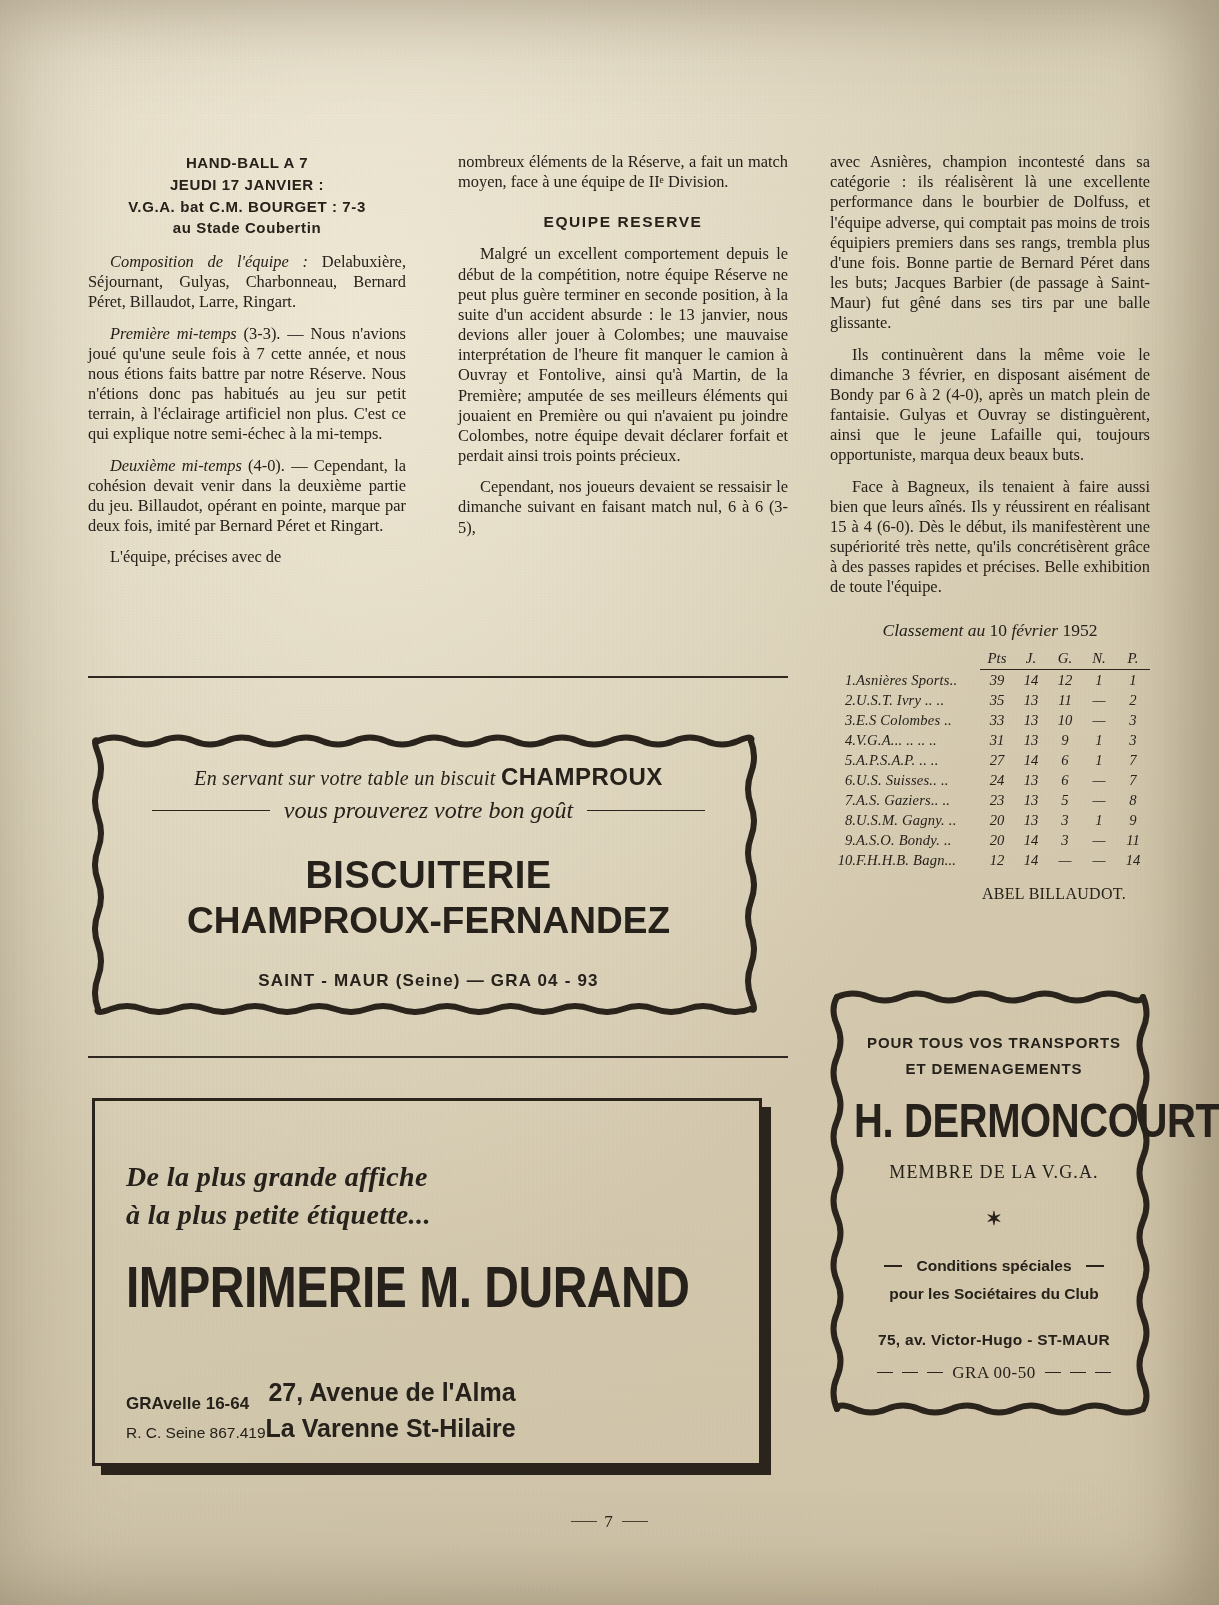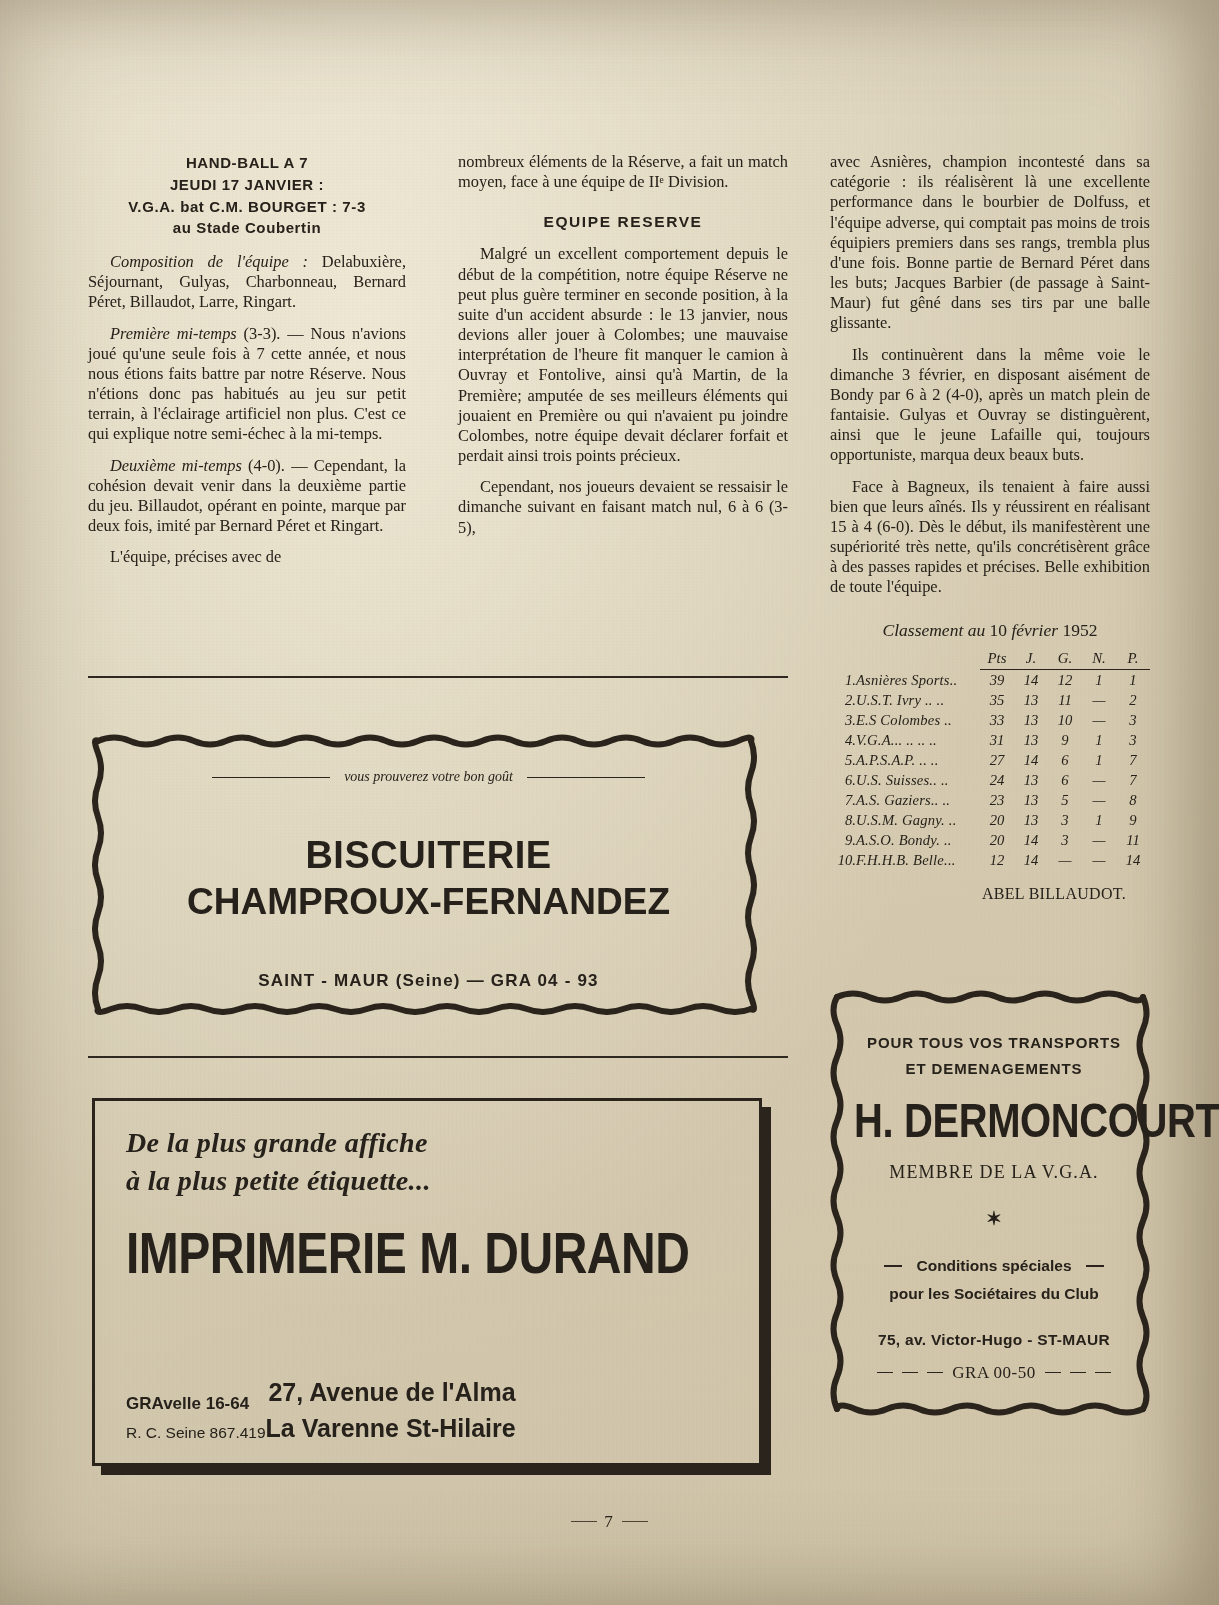--- a/index.html
+++ b/index.html
@@ -189,21 +189,21 @@
   }
   .champ-line1 .brand {
     font-style: normal;
     font-family: "Liberation Sans", sans-serif;
     font-weight: 700;
     font-size: 24px;
     letter-spacing: .5px;
   }
   .champ-line2 {
     font-style: italic;
-    font-size: 14px;
+    font-size: 24px;
     margin-top: 6px;
     display: flex; align-items: center; justify-content: center; gap: 14px;
   }
   .champ-line2 .dash { flex: 0 0 118px; border-top: 1.6px solid #2a241c; height: 0; }
   .champ-name {
     font-family: "Liberation Sans", sans-serif;
     font-weight: 700;
     font-size: 38px;
     line-height: 1.22;
     letter-spacing: .5px;
@@ -229,20 +229,21 @@
     position: absolute;
     left: 34px; right: 26px; top: 26px; bottom: 20px;
   }
   .durand-script {
     font-family: "Liberation Serif", serif;
     font-style: italic;
     font-weight: 700;
     font-size: 28px;
     line-height: 1.35;
     letter-spacing: .4px;
+    margin-top: 34px;
   }
   .durand-title {
     font-family: "Liberation Sans", sans-serif;
     font-weight: 700;
     font-size: 48px;
     letter-spacing: -0.5px;
     margin-top: 26px;
     transform: scaleY(1.18);
     transform-origin: left center;
     white-space: nowrap;
@@ -471,21 +472,21 @@
             <td class="rank">9.</td>
             <td class="club">A.S.O. Bondy. ..</td>
             <td class="num">20</td>
             <td class="num">14</td>
             <td class="num">3</td>
             <td class="num">—</td>
             <td class="num">11</td>
           </tr>
           <tr>
             <td class="rank">10.</td>
-            <td class="club">F.H.H.B. Belle...</td>
+            <td class="club">F.H.H.B. Bagn...</td>
             <td class="num">12</td>
             <td class="num">14</td>
             <td class="num">—</td>
             <td class="num">—</td>
             <td class="num">14</td>
           </tr>
         </tbody>
       </table>
 
       <div class="byline">ABEL BILLAUDOT.</div>
@@ -499,20 +500,24 @@
     <div class="wavy-box">
       <svg viewBox="0 0 665 282" preserveAspectRatio="none" aria-hidden="true">
         <path d="M6,8 Q22,1 38,8 T70,8 T102,8 T134,8 T166,8 T198,8 T230,8 T262,8 T294,8 T326,8 T358,8 T390,8 T422,8 T454,8 T486,8 T518,8 T550,8 T582,8 T614,8 T646,8 T659,8" fill="none" stroke="#2a241c" stroke-width="6" stroke-linecap="round"></path>
         <path d="M659,8 Q665,24 659,40 T659,72 T659,104 T659,136 T659,168 T659,200 T659,232 T659,264 T659,276" fill="none" stroke="#2a241c" stroke-width="6" stroke-linecap="round"></path>
         <path d="M659,276 Q643,282 627,276 T595,276 T563,276 T531,276 T499,276 T467,276 T435,276 T403,276 T371,276 T339,276 T307,276 T275,276 T243,276 T211,276 T179,276 T147,276 T115,276 T83,276 T51,276 T19,276 T6,276" fill="none" stroke="#2a241c" stroke-width="6" stroke-linecap="round"></path>
         <path d="M6,276 Q0,260 6,244 T6,212 T6,180 T6,148 T6,116 T6,84 T6,52 T6,20 T6,8" fill="none" stroke="#2a241c" stroke-width="6" stroke-linecap="round"></path>
       </svg>
     </div>
     <div class="champ-inner">
       <div>
+        <div class="champ-line1">
+          <span>En servant sur votre table un biscuit</span>
+          <span class="brand">CHAMPROUX</span>
+        </div>
         <div class="champ-line2">
           <span class="dash"></span>
           <span>vous prouverez votre bon goût</span>
           <span class="dash"></span>
         </div>
       </div>
       <div class="champ-name">
         <div>BISCUITERIE</div>
         <div class="l2">CHAMPROUX-FERNANDEZ</div>
       </div>

